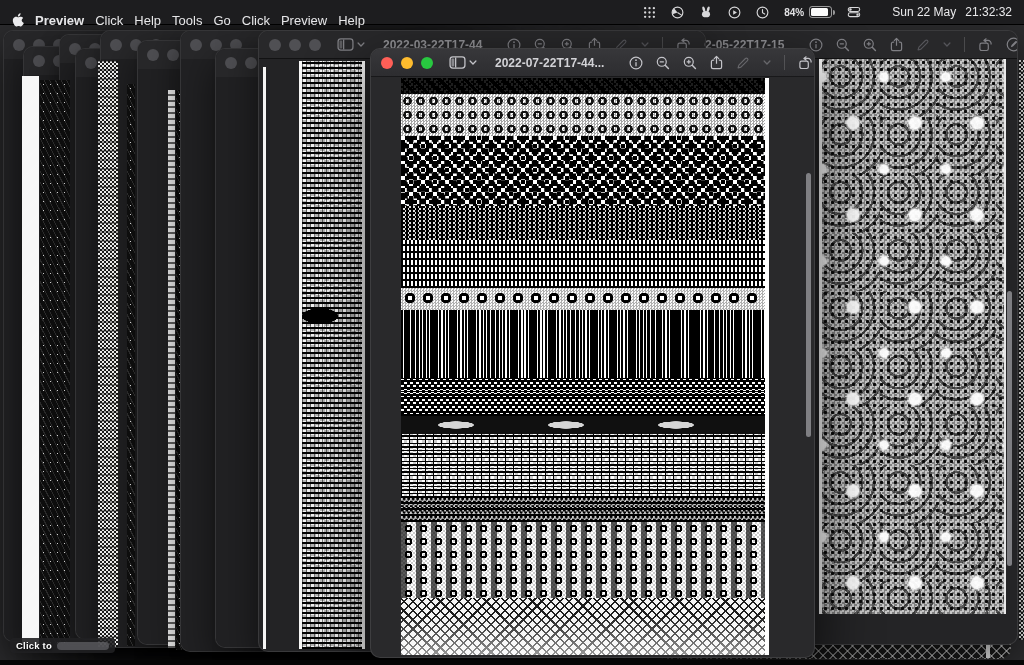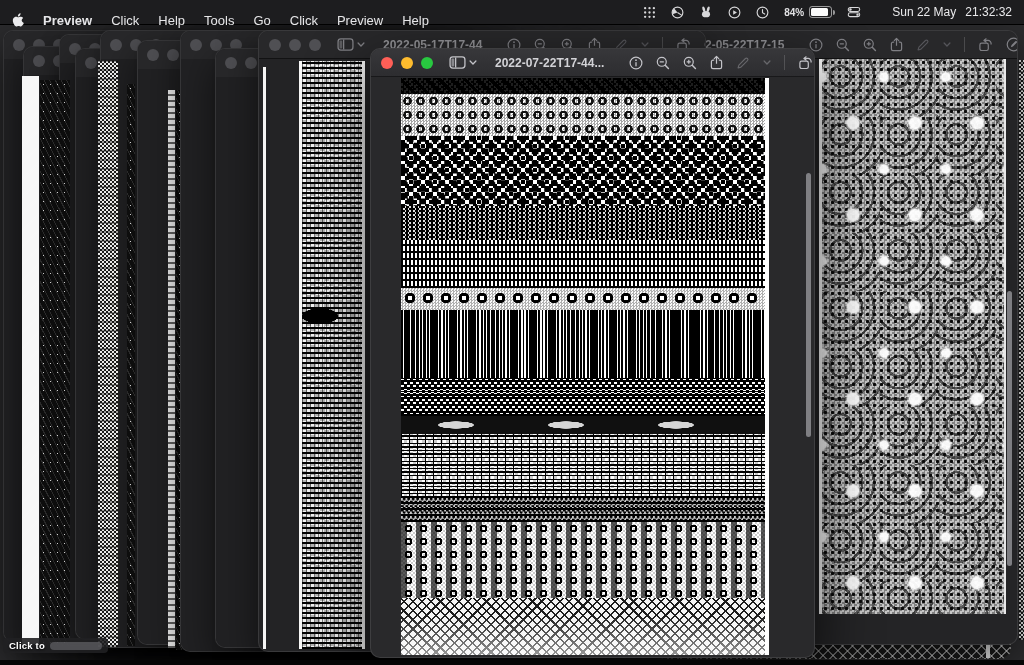--- a/index.html
+++ b/index.html
@@ -4,21 +4,21 @@
 <style>
   html,body{margin:0;padding:0;background:#000;}
   .stage{position:relative;width:1024px;height:665px;overflow:hidden;
     background:#2c2c2e;font-family:"Liberation Sans",sans-serif;
     -webkit-font-smoothing:antialiased;}
 
   
   .menubar{position:absolute;left:0;top:0;right:0;height:25px;z-index:40;
     background:#1d1d1f;display:flex;align-items:center;justify-content:space-between;
     padding:0 12px;box-sizing:border-box;border-bottom:1px solid #000;}
-  .mleft{display:flex;gap:19px;margin-top:16px;}
+  .mleft{display:flex;gap:11px;margin-top:16px;}
   .mleft .appname{font-weight:700;}
   .mitem{color:#e6e6e8;font-size:13px;line-height:25px;cursor:default;}
   .apple{color:#ececee;display:flex;align-items:center;}
   .mright{display:flex;align-items:center;gap:15px;color:#dcdcde;}
   .sticon{display:flex;align-items:center;color:#d8d8da;}
   .batwrap{display:flex;align-items:center;gap:5px;}
   .battxt{font-size:10px;color:#e2e2e4;font-weight:bold;}
   .bat{width:21px;height:10px;border:1px solid rgba(255,255,255,.55);border-radius:3px;position:relative;}
   .bat::after{content:"";position:absolute;right:-3.5px;top:2.5px;width:2px;height:5px;
     background:rgba(255,255,255,.55);border-radius:0 2px 2px 0;}
@@ -166,21 +166,21 @@
     radial-gradient(circle 2.2px,rgba(255,255,255,.85) 55%,rgba(0,0,0,0) 60%),
     repeating-linear-gradient(45deg,rgba(255,255,255,.5) 0 1.4px,rgba(0,0,0,0) 1.4px 7px),
     repeating-linear-gradient(-45deg,rgba(255,255,255,.5) 0 1.4px,rgba(0,0,0,0) 1.4px 7px);
     background-size:26px 18px,auto,auto;}
   .backstrip .vline{position:absolute;left:330px;top:0;bottom:0;width:4px;background:#f2f2f2;}
 
   .scrollthumb{position:absolute;background:#8e8e93;border-radius:3px;opacity:.85;}
 
   .bottomstrip{position:absolute;left:0;right:0;top:660px;height:5px;background:#060606;z-index:30;}
 
-  .tooltip{position:absolute;left:3px;top:638px;z-index:45;display:flex;align-items:center;gap:5px;
+  .tooltip{position:absolute;left:10px;top:638px;z-index:45;display:flex;align-items:center;gap:5px;
     background:rgba(32,32,34,.9);border-radius:4px;padding:2px 6px;}
   .tooltip .txt{color:#fff;font-size:9.5px;font-weight:700;letter-spacing:.2px;
     text-shadow:0 1px 2px rgba(0,0,0,.8);}
   .tooltip .blob{width:52px;height:8px;border-radius:4px;background:#77777b;opacity:.55;}
 </style>
 </head>
 <body>
 
 <div class="stage">
 
@@ -362,21 +362,21 @@
               <line x1="7" y1="1.5" x2="7" y2="12.5" stroke="currentColor" stroke-width="1.4"></line>
               <rect x="2.5" y="2.8" width="3" height="8.4" rx="1" fill="currentColor" opacity=".6"></rect>
             </svg>
           </span>
         <span class="tbi">
             <svg viewBox="0 0 9 6" width="8" height="5">
               <path d="M1 1.2 4.5 4.8 8 1.2" fill="none" stroke="currentColor" stroke-width="1.5" stroke-linecap="round"></path>
             </svg>
           </span>
       </span>
-      <span class="title inactive">2022-05-17T17-44</span>
+      <span class="title inactive">2022-03-22T17-44</span>
       <div class="tools">
         <span class="tbi ic-inactive">
             <svg viewBox="0 0 15 15" width="14" height="14">
               <circle cx="7.5" cy="7.5" r="6.3" fill="none" stroke="currentColor" stroke-width="1.3"></circle>
               <circle cx="7.5" cy="4.5" r=".95" fill="currentColor"></circle>
               <rect x="6.8" y="6.4" width="1.4" height="4.8" rx=".7" fill="currentColor"></rect>
             </svg>
           </span>
         <span class="tbi ic-inactive">
             <svg viewBox="0 0 15 15" width="14" height="14">

